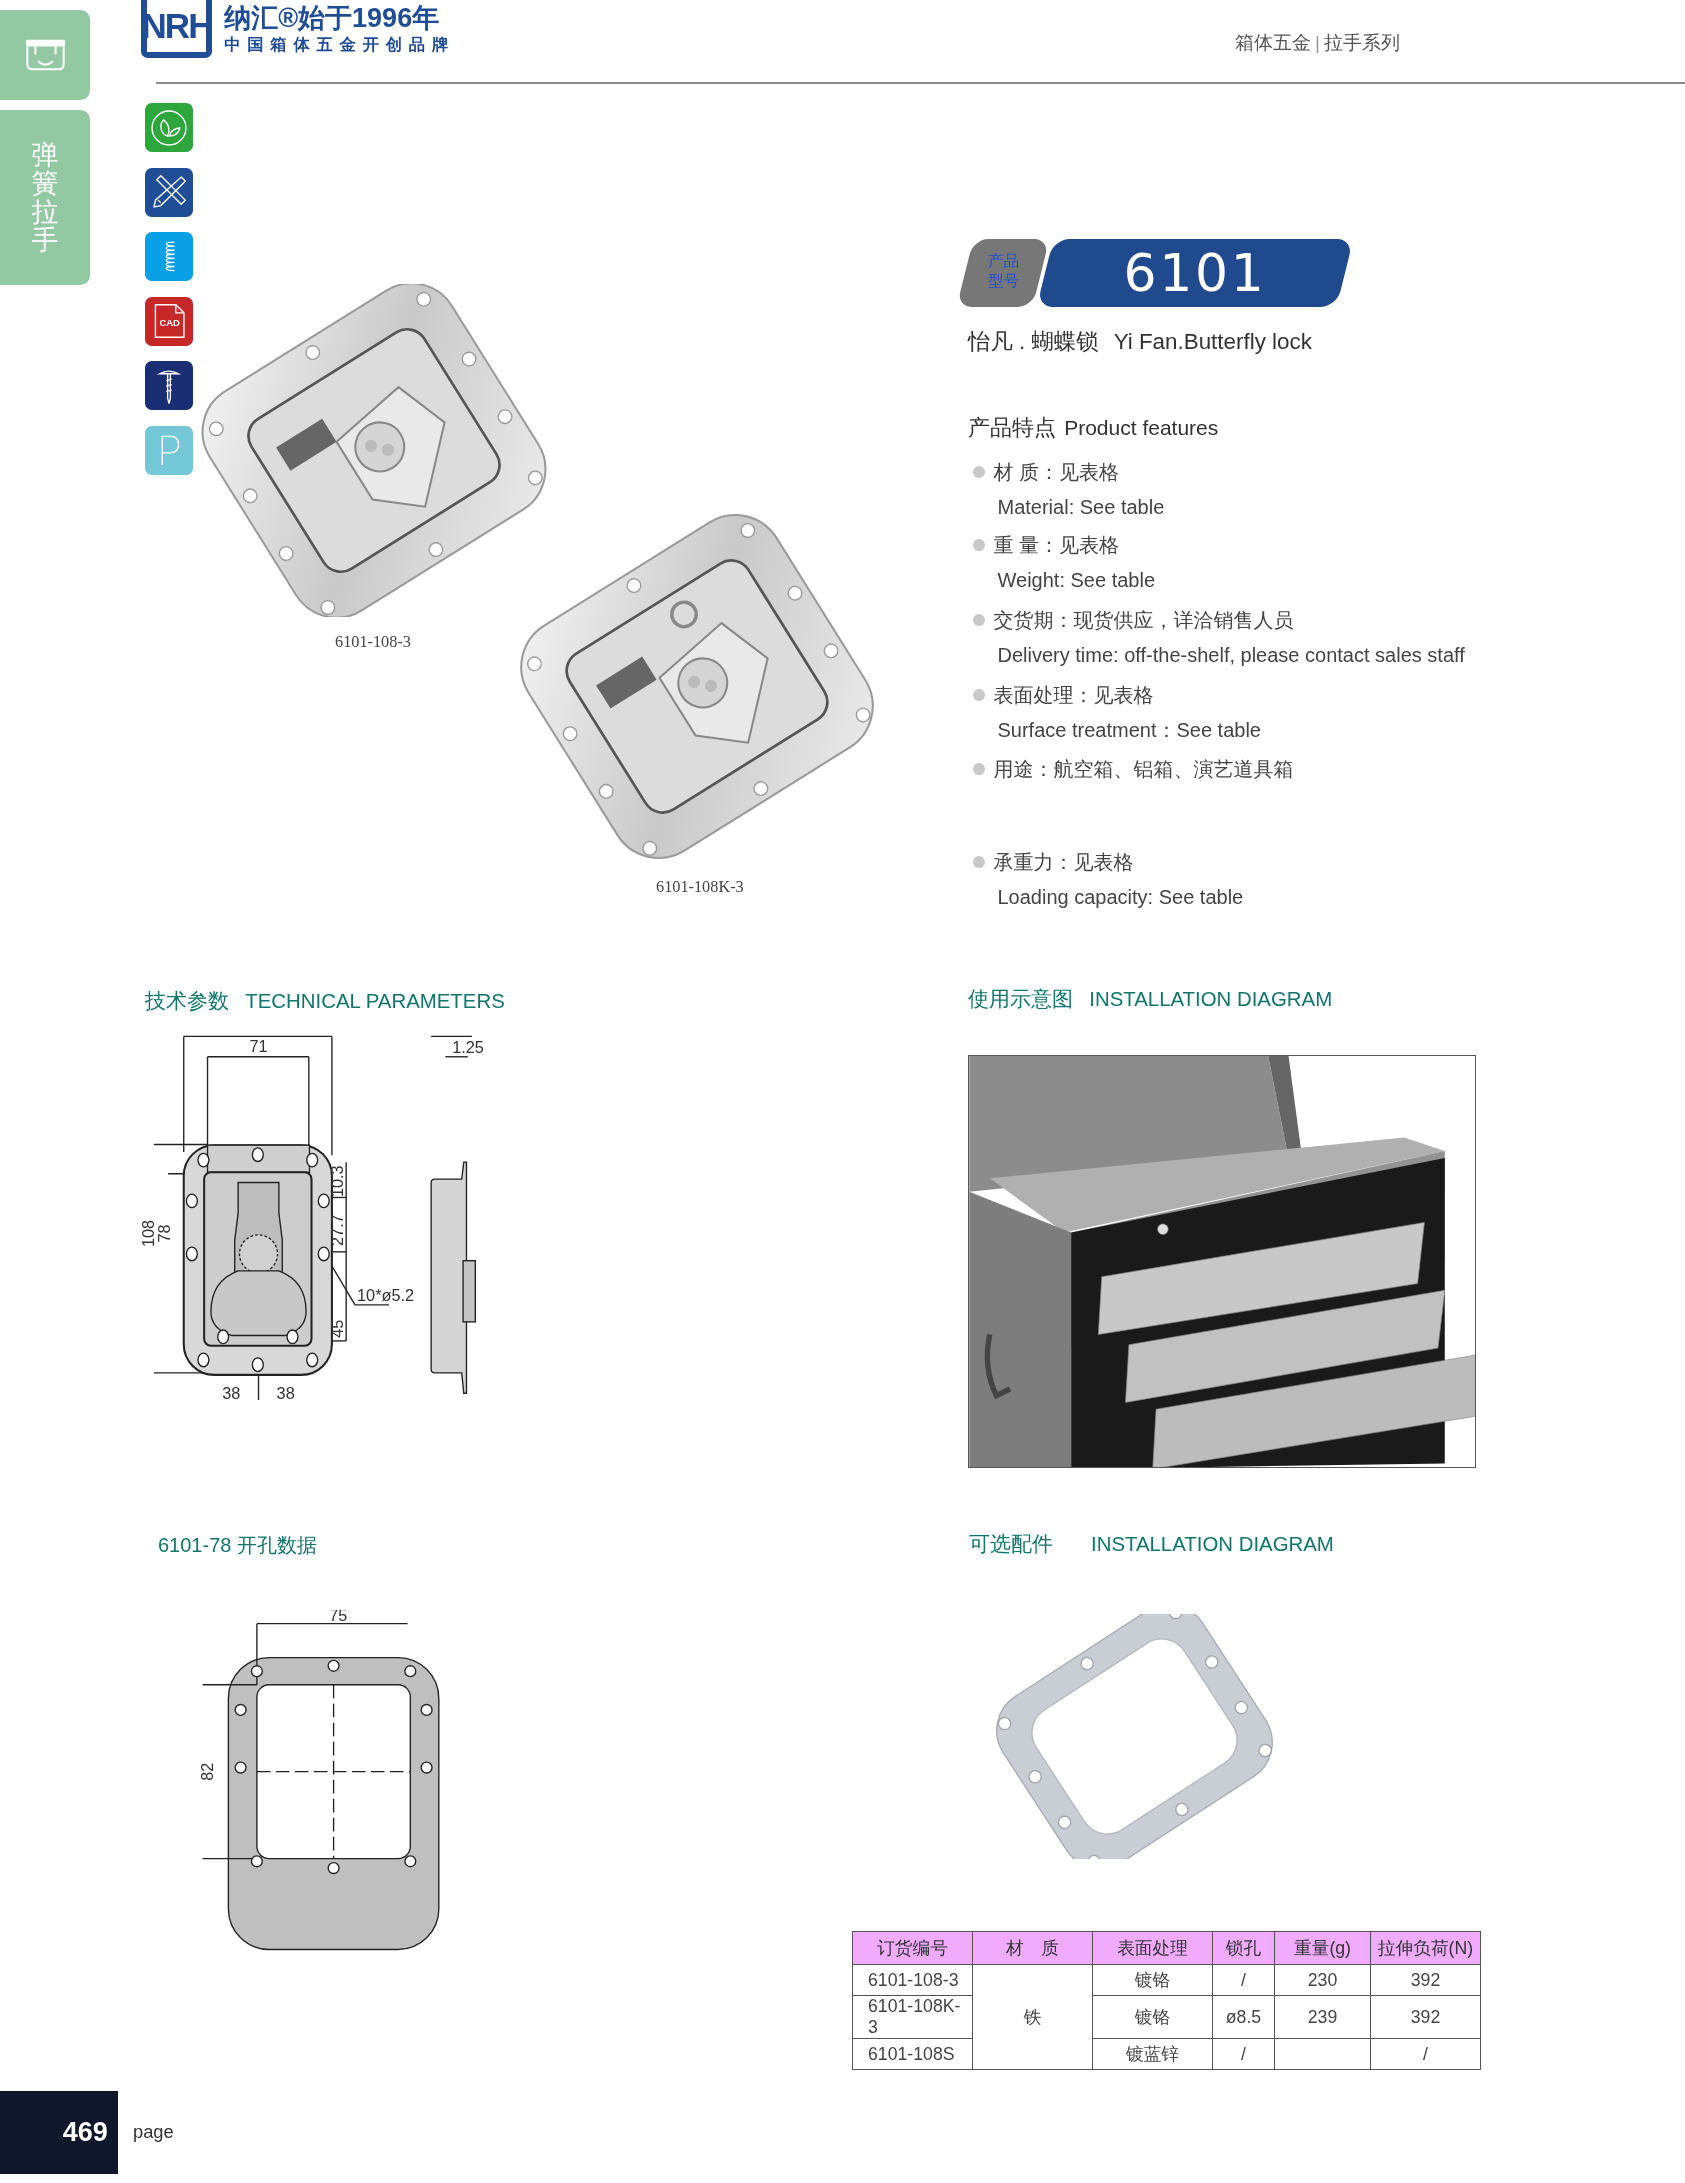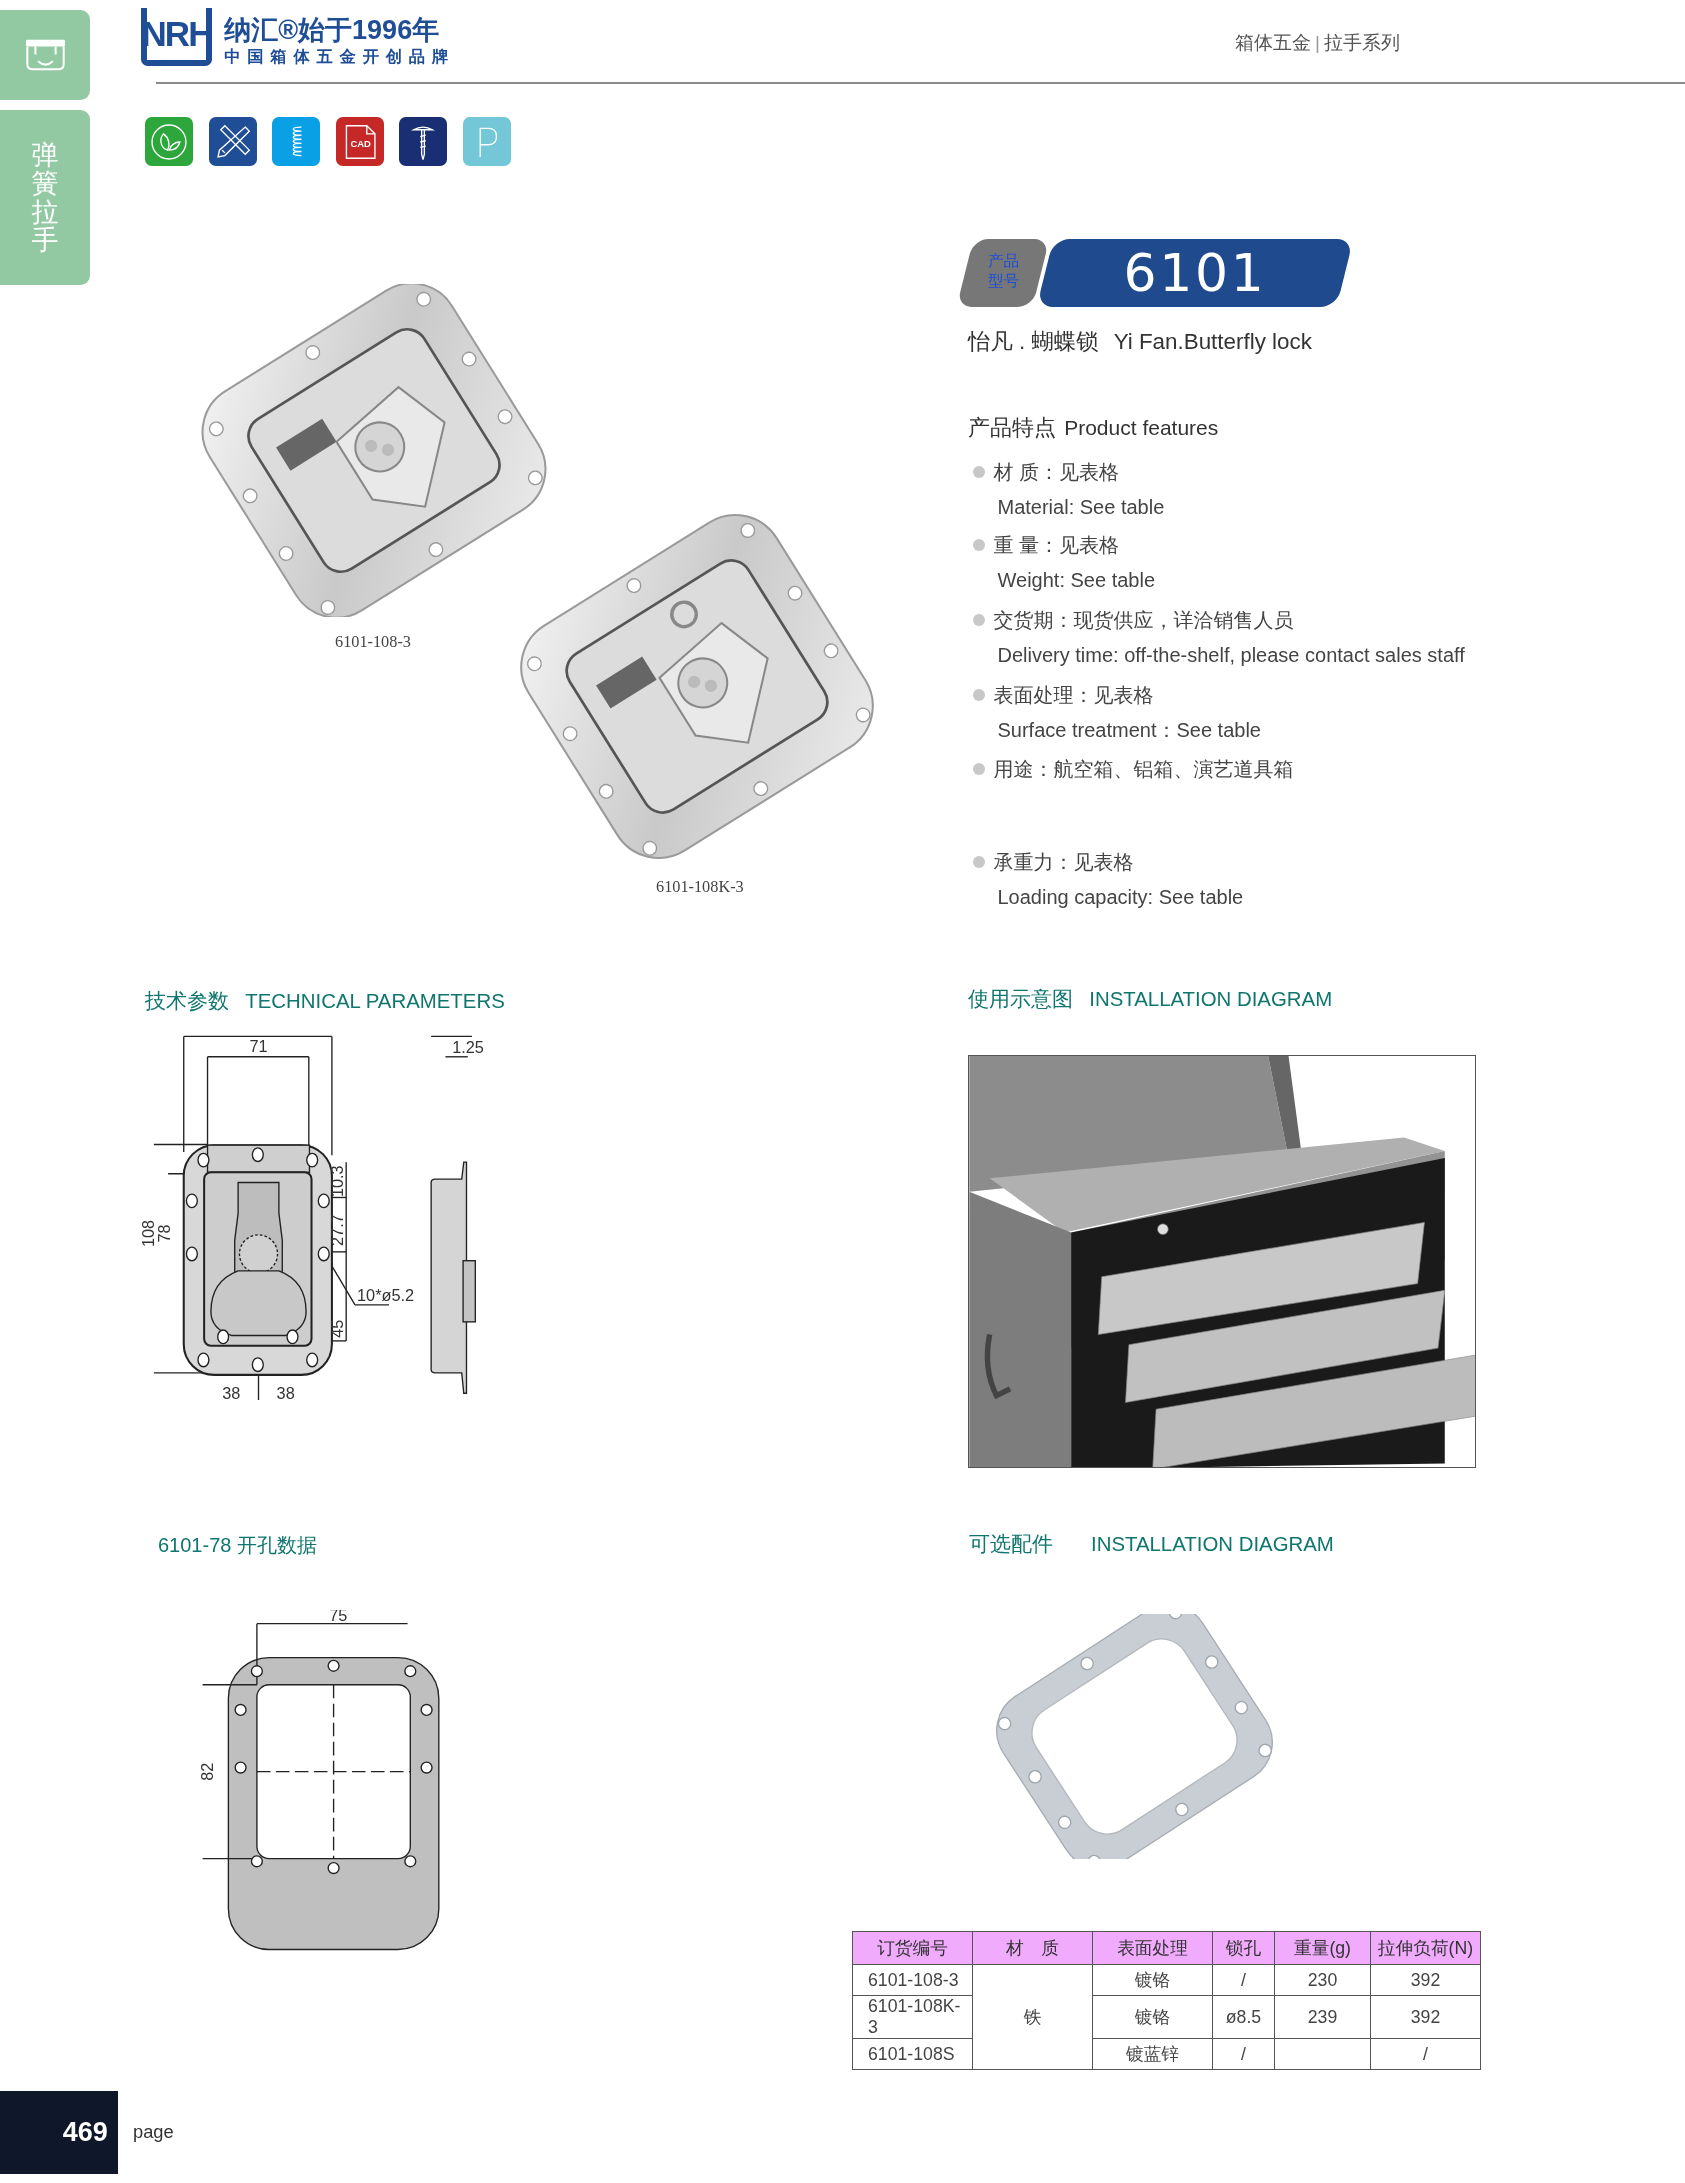--- a/index.html
+++ b/index.html
@@ -6,31 +6,31 @@
   body { width: 1685px; height: 2183px; position: relative; background: #ffffff; font-family: "Liberation Sans", "DejaVu Sans", sans-serif; color: #3a3a3a; overflow: hidden; }
   .abs { position: absolute; }
 
   
   .side-tab { position: absolute; left: 0; background: #92c9a3; border-radius: 0 9.5px 9.5px 0; }
   .side-tab-top { top: 10.2px; width: 90px; height: 90px; display: flex; align-items: center; justify-content: center; }
   .side-tab-main { top: 110px; width: 90px; height: 175px; display: flex; flex-direction: column; align-items: center; justify-content: center; color: #ffffff; font-size: 27px; line-height: 28.5px; font-weight: 300; }
   .side-tab-main span { display: block; }
 
   
-  .logo { position: absolute; left: 141px; top: 0; display: flex; align-items: flex-end; margin-top: 8px; }
+  .logo { position: absolute; left: 141px; top: 0; display: flex; align-items: center; }
   .logo-box { width: 71px; height: 58px; border: 6.1px solid #1f4e96; border-top: none; border-radius: 0 0 6.8px 6.8px; display: flex; align-items: center; justify-content: center; color: #1f4e96; font-weight: 900; font-size: 35px; letter-spacing: -2px; font-family: "Liberation Sans", sans-serif; }
   .logo-text { margin-left: 12.2px; color: #1f4e96; }
   .logo-line1 { font-size: 27px; font-weight: 900; line-height: 31px; }
   .logo-line2 { font-size: 16.3px; font-weight: 700; letter-spacing: 6.8px; line-height: 20.4px; }
   .header-nav { position: absolute; right: 285px; top: 30px; font-size: 19px; color: #555; }
   .header-nav .sep { color: #999; margin: 0 4.1px; }
   .header-rule { position: absolute; left: 156px; right: 0; top: 82px; height: 2px; background: #8a8a8a; }
 
   
-  .icon-row { position: absolute; left: 145px; top: 117px; display: flex; gap: 15.6px; }
+  .icon-row { position: absolute; left: 145px; top: 103px; display: flex; gap: 15.6px; flex-direction: column; }
   .feat-icon { width: 48px; height: 49px; border-radius: 6.8px; display: flex; align-items: center; justify-content: center; color: #fff; }
   .feat-icon svg { width: 38px; height: 38px; }
 
   
   .badge-gray { position: absolute; left: 965px; top: 239px; width: 76px; height: 68px; background: #777778; border-radius: 15px; transform: skewX(-14deg); }
   .badge-gray-text { position: absolute; left: 973px; top: 251px; width: 61px; color: #1d4ed8; font-size: 15.6px; line-height: 20.4px; text-align: center; }
   .badge-blue { position: absolute; left: 1045px; top: 239px; width: 300px; height: 68px; background: #1f4a8e; border-radius: 16.3px; transform: skewX(-14deg); }
   .badge-blue-text { position: absolute; left: 1045px; top: 239px; width: 300px; height: 68px; color: #fff; font-size: 52px; line-height: 68px; text-align: center; letter-spacing: 2.7px; font-family: "DejaVu Sans", sans-serif; }
   .product-name { position: absolute; left: 968px; top: 326px; font-size: 22.4px; color: #333; }
   .product-name .en { margin-left: 15px; }

